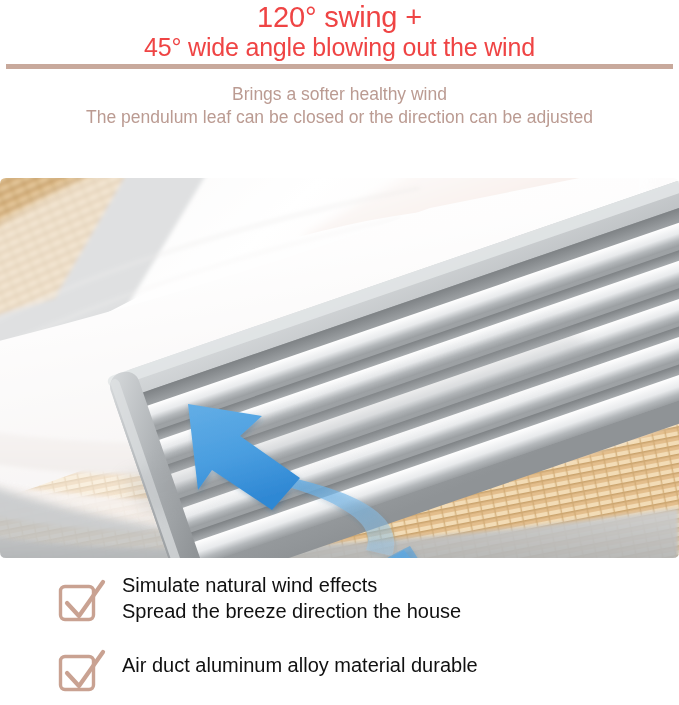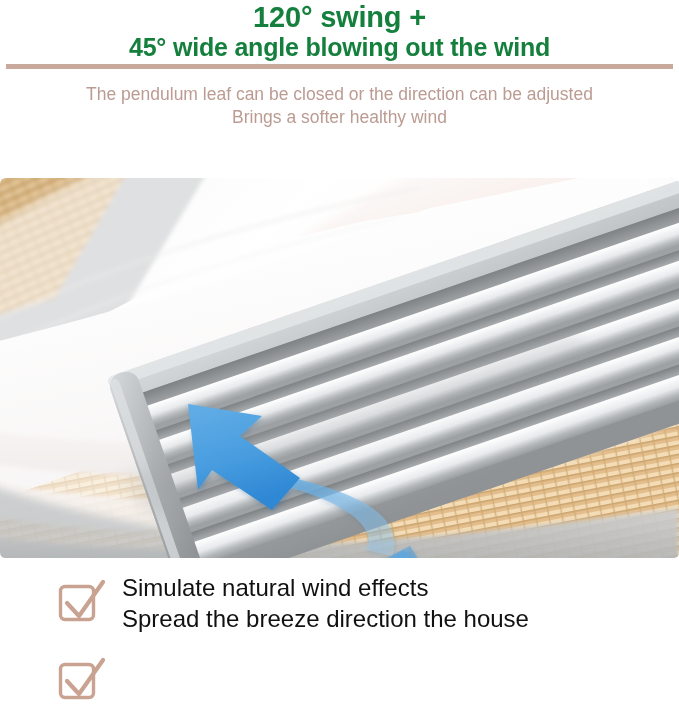--- a/index.html
+++ b/index.html
@@ -20,22 +20,22 @@
   }
 
   .title-block {
     text-align: center;
     line-height: 1.12;
     padding-top: 1px;
   }
 
   .title-line {
     display: block;
-    font-weight: bold;
-    color: #15803d;
+    font-weight: normal;
+    color: #ef4444;
     letter-spacing: -0.2px;
     white-space: nowrap;
   }
   .title-line-1 { font-size: 29px; }
   .title-line-2 { font-size: 25px; }
 
   .title-rule {
     height: 5px;
     background: #c8a99c;
     margin: 3px 6px 0 6px;
@@ -86,42 +86,42 @@
   .check-icon {
     flex: 0 0 auto;
     width: 50px;
     height: 50px;
     margin-right: 16px;
     margin-top: 6px;
   }
 
   .bullet-text {
     color: #111111;
-    font-size: 24px;
+    font-size: 20px;
     line-height: 1.30;
     padding-top: 2px;
   }
   .bullet-text .l { display: block; white-space: nowrap; }
   .bullet-row.single .bullet-text { padding-top: 12px; }
 </style>
 </head>
 <body>
 
 <div class="header">
 
   <div class="title-block">
     <span class="title-line title-line-1">120° swing +</span>
     <span class="title-line title-line-2">45° wide angle blowing out the wind</span>
   </div>
 
   <div class="title-rule"></div>
 
   <div class="subtitle-block">
+    <span class="subtitle-line">Brings a softer healthy wind</span>
     <span class="subtitle-line">The pendulum leaf can be closed or the direction can be adjusted</span>
-    <span class="subtitle-line">Brings a softer healthy wind</span>
   </div>
 
 </div>
 
 <div class="photo">
   <svg width="679" height="380" viewBox="0 0 679 380" xmlns="http://www.w3.org/2000/svg">
     <defs>
 
       <linearGradient id="gBodyTop" x1="0" y1="0" x2="1" y2="0.6">
         <stop offset="0%" stop-color="#f3f1f0"></stop>
@@ -357,15 +357,18 @@
     </span>
   </div>
 
   <div class="bullet-row single">
     <span class="check-icon">
       <svg viewBox="0 0 50 50" width="50" height="50">
         <rect x="4.5" y="10.5" width="33" height="33" rx="4.5" ry="4.5" fill="none" stroke="#c9a292" stroke-width="3.4"></rect>
         <path d="M11,27 L23,40 L47,6" fill="none" stroke="#c9a292" stroke-width="4.2" stroke-linecap="round" stroke-linejoin="round"></path>
       </svg>
     </span>
+    <span class="bullet-text">
+      <span class="l">Air duct aluminum alloy material durable</span>
+    </span>
   </div>
 
 </div>
 
 </body></html>

